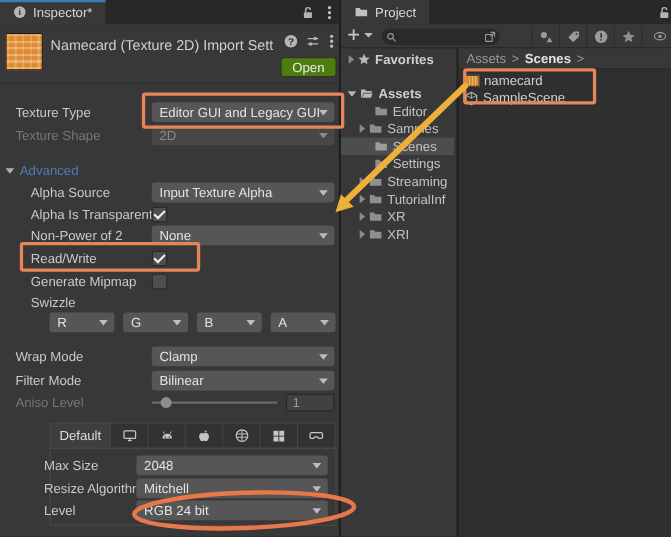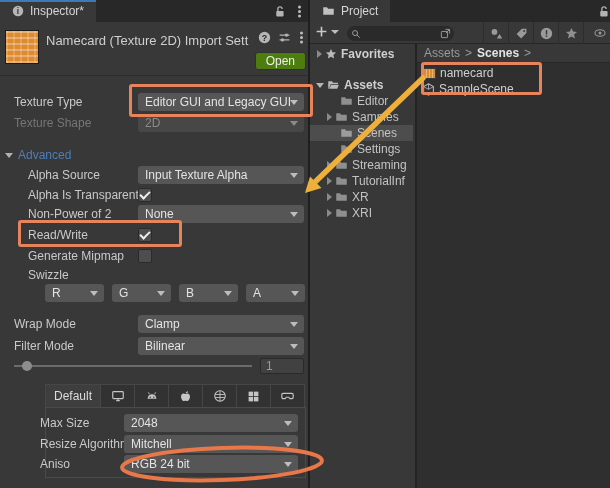--- a/index.html
+++ b/index.html
@@ -217,20 +217,21 @@
     </div>
   </div>
   <div class="irow" style="top:337px">
     <span class="lbl">Filter Mode</span>
     <div class="dd">
       <span>Bilinear</span>
       <span class="caret"></span>
     </div>
   </div>
   <div class="irow dis" style="top:357px">
+    <span class="lbl">Aniso Level</span>
     <div class="sl-track">
       <span class="sl-knob"></span>
     </div>
     <div class="sl-val">1</div>
   </div>
 
   <div class="ptabs">
     <div class="ptab txt">Default</div>
     <div class="ptab">
       <svg width="14" height="14" viewBox="0 0 16 16">
@@ -282,21 +283,21 @@
     </div>
   </div>
   <div class="irow irow2" style="top:435px">
     <span class="lbl">Resize Algorithm</span>
     <div class="dd">
       <span>Mitchell</span>
       <span class="caret"></span>
     </div>
   </div>
   <div class="irow irow2" style="top:455px">
-    <span class="lbl">Aniso</span>
+    <span class="lbl">Level</span>
     <div class="dd">
       <span>RGB 24 bit</span>
       <span class="caret"></span>
     </div>
   </div>
 </div>
 
 <div class="panel" id="project">
   <div class="tabbar">
     <div class="tab">

